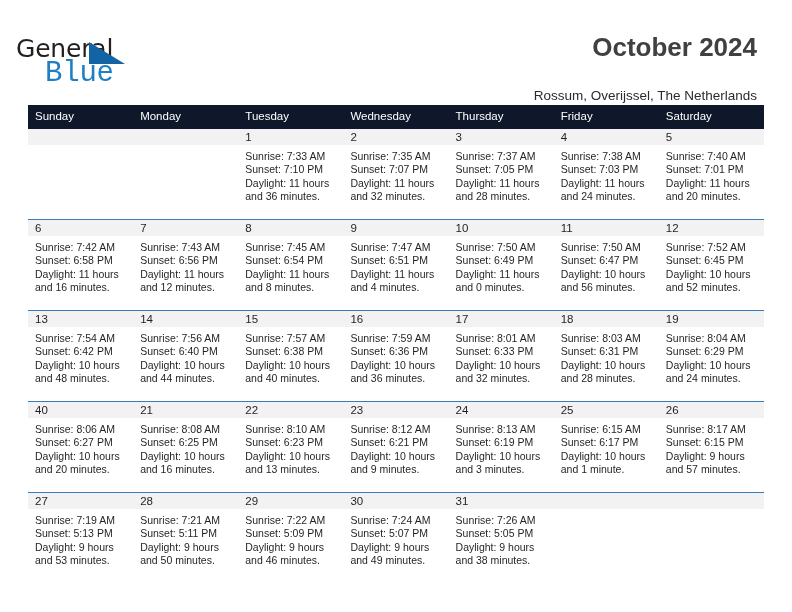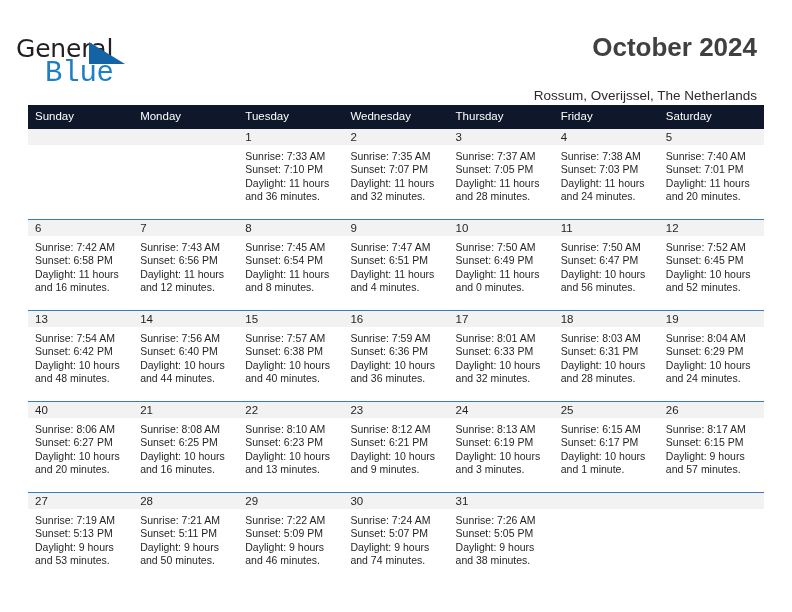--- a/index.html
+++ b/index.html
@@ -515,21 +515,21 @@
                 </div>
               </div>
             </td>
             <td>
               <div class="cell">
                 <div class="daynum-band">30</div>
                 <div class="details">
                   <div>Sunrise: 7:24 AM</div>
                   <div>Sunset: 5:07 PM</div>
                   <div>Daylight: 9 hours</div>
-                  <div>and 74 minutes.</div>
+                  <div>and 49 minutes.</div>
                 </div>
               </div>
             </td>
             <td>
               <div class="cell">
                 <div class="daynum-band">31</div>
                 <div class="details">
                   <div>Sunrise: 7:26 AM</div>
                   <div>Sunset: 5:05 PM</div>
                   <div>Daylight: 9 hours</div>

